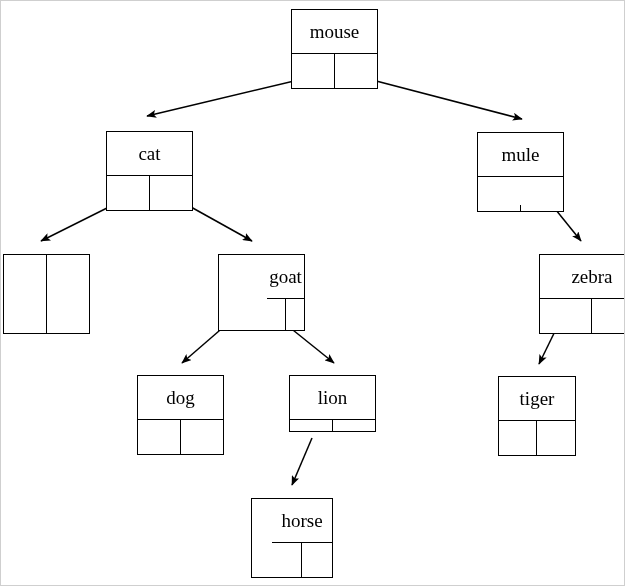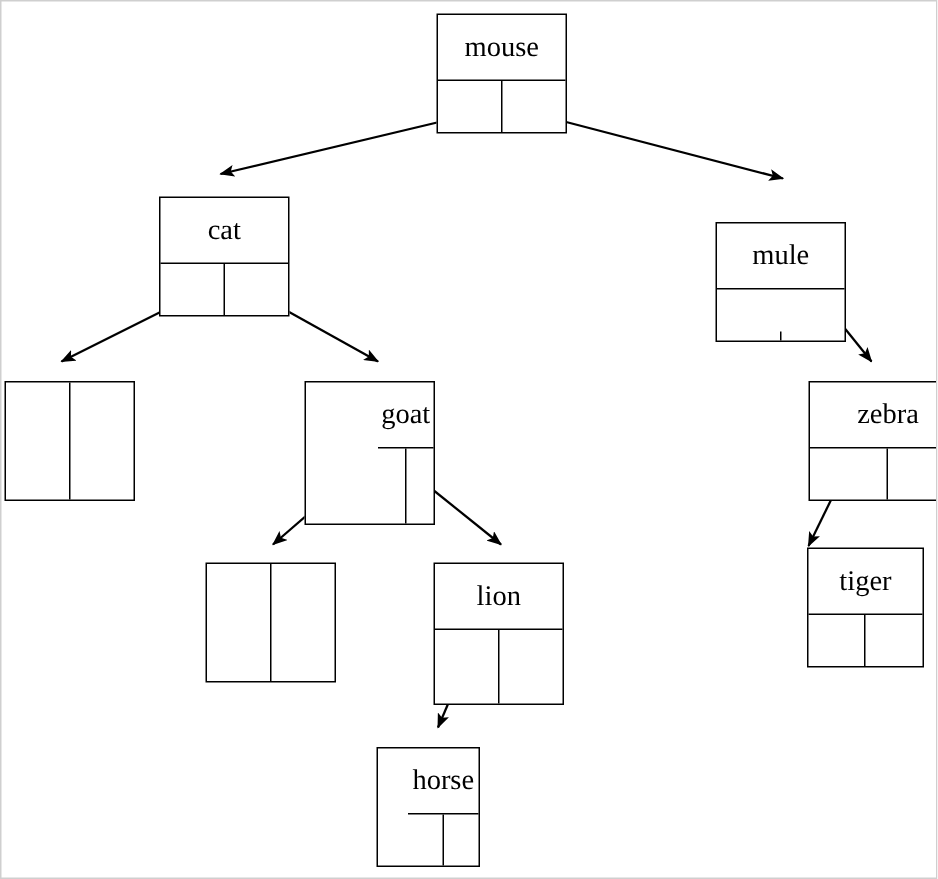--- a/index.html
+++ b/index.html
@@ -89,68 +89,69 @@
           <div class="ptr-cell right"></div>
         </div>
       </div>
       <div class="node" style="left: 105px; top: 130px; width: 87px; height: 80px; text-align: right;">
         <div class="node-label" style="height: 44px;">cat</div>
         <div class="node-ptrs">
           <div class="ptr-cell left"></div>
           <div class="ptr-cell right"></div>
         </div>
       </div>
-      <div class="node" style="left: 476px; top: 147px; width: 87px; height: 80px; gap: 28px;">
+      <div class="node" style="left: 476px; top: 131px; width: 87px; height: 80px; gap: 28px;">
         <div class="node-label" style="height: 44px;">mule</div>
         <div class="node-ptrs">
           <div class="ptr-cell left"></div>
           <div class="ptr-cell right"></div>
         </div>
       </div>
       <div class="node" style="left: 2px; top: 253px; width: 87px; height: 80px;">
         <div class="node-ptrs">
           <div class="ptr-cell left"></div>
           <div class="ptr-cell right"></div>
         </div>
       </div>
-      <div class="node" style="left: 202px; top: 253px; width: 87px; height: 96px; padding-left: 48px;">
+      <div class="node" style="left: 217px; top: 253px; width: 87px; height: 77px; padding-left: 48px;">
         <div class="node-label" style="height: 44px;">goat</div>
         <div class="node-ptrs">
           <div class="ptr-cell left"></div>
           <div class="ptr-cell right"></div>
         </div>
       </div>
       <div class="node" style="left: 538px; top: 253px; width: 106px; height: 80px;">
         <div class="node-label" style="height: 44px;">zebra</div>
         <div class="node-ptrs">
           <div class="ptr-cell left"></div>
           <div class="ptr-cell right"></div>
         </div>
       </div>
       <div class="node" style="left: 136px; top: 374px; width: 87px; height: 80px;">
+        <div class="node-label" style="height: 44px;">dog</div>
         <div class="node-ptrs">
           <div class="ptr-cell left"></div>
           <div class="ptr-cell right"></div>
         </div>
       </div>
-      <div class="node" style="left: 288px; top: 374px; width: 87px; height: 95px;">
+      <div class="node" style="left: 288px; top: 374px; width: 87px; height: 57px;">
         <div class="node-label" style="height: 44px;">lion</div>
         <div class="node-ptrs">
           <div class="ptr-cell left"></div>
           <div class="ptr-cell right"></div>
         </div>
       </div>
-      <div class="node" style="left: 497px; top: 364px; width: 78px; height: 80px; margin-left: 40px;">
+      <div class="node" style="left: 497px; top: 375px; width: 78px; height: 80px;">
         <div class="node-label" style="height: 44px;">tiger</div>
         <div class="node-ptrs">
           <div class="ptr-cell left"></div>
           <div class="ptr-cell right"></div>
         </div>
       </div>
-      <div class="node" style="left: 250px; top: 497px; width: 69px; height: 80px; padding-left: 20px;">
+      <div class="node" style="left: 250px; top: 497px; width: 82px; height: 80px; padding-left: 20px;">
         <div class="node-label" style="height: 44px;">horse</div>
         <div class="node-ptrs">
           <div class="ptr-cell left"></div>
           <div class="ptr-cell right"></div>
         </div>
       </div>
     </div>
 
 </div>
 

